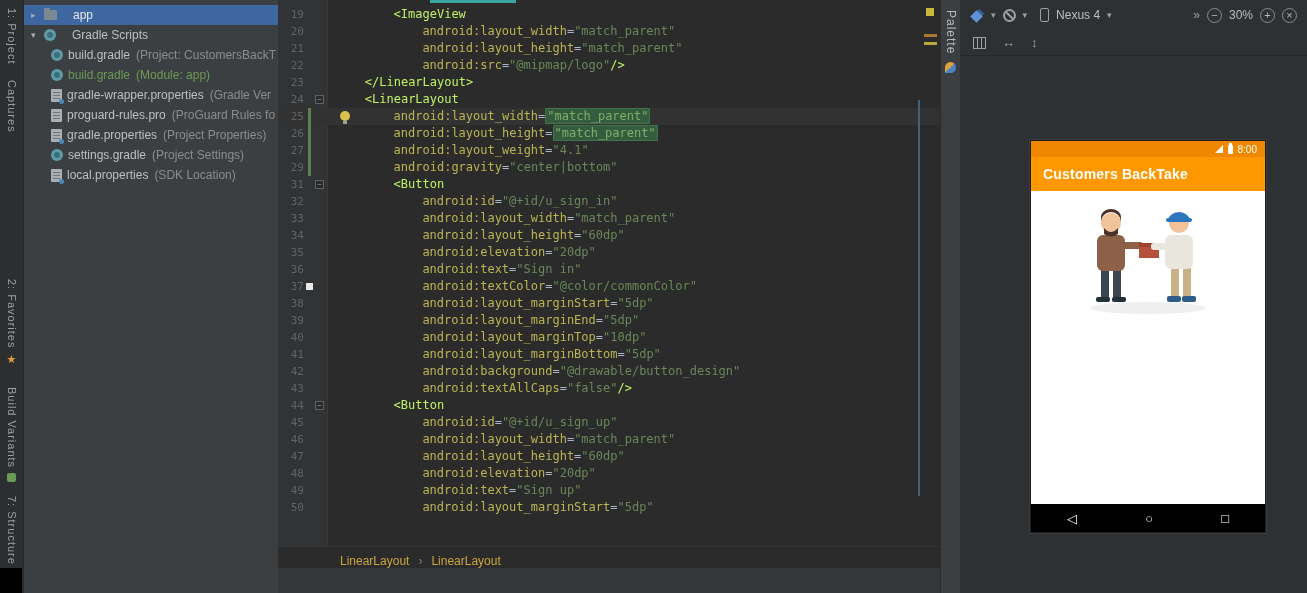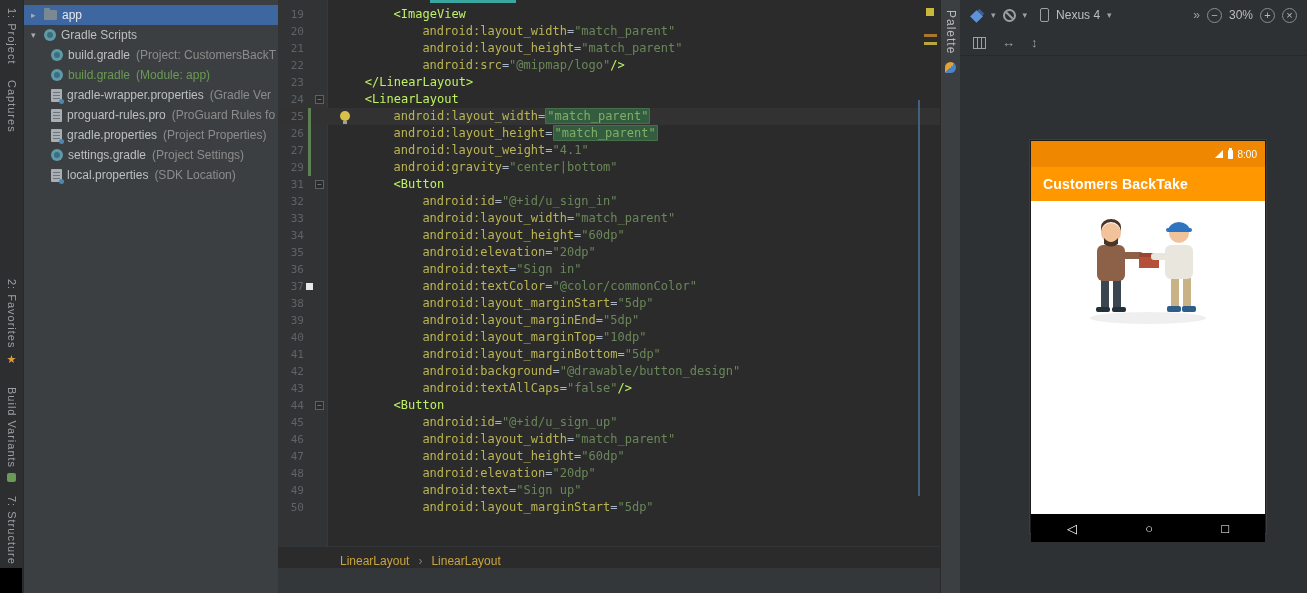--- a/index.html
+++ b/index.html
@@ -20,21 +20,21 @@
   .vtext { writing-mode: vertical-rl; letter-spacing:1px; white-space:nowrap; }
   .ticon { margin-top:5px; font-size:11px; line-height:11px; }
   .star-icon { color:#e09a3e; }
   .build-variants-icon { width:9px; height:9px; background:#6a9a55; border-radius:2px; }
   .stripe-bottom-box { position:absolute; bottom:0; left:0; width:22px; height:25px; background:#000; }
   
   .project { position:absolute; left:24px; top:0; width:254px; height:593px; background:#3c3f41; overflow:hidden; padding-top:5px; }
   .prow { display:flex; align-items:center; height:20px; padding-left:7px; white-space:nowrap; overflow:hidden; }
   .prow.sel { background:#3e66a0; }
   .tri { width:13px; color:#a8abad; font-size:9px; flex:none; }
-  .plabel { color:#bdbfc1; margin-left:5px; }
+  .plabel { color:#bdbfc1; margin-left:16px; }
   .prow.sel .plabel { color:#e6e8ea; }
   .pname { color:#bdbfc1; margin-left:5px; }
   .pdesc { color:#8c8c8c; margin-left:6px; }
   .prow.green .pname, .prow.green .pdesc { color:#6a9955; }
   .file-row { padding-left:27px; }
   .folder-icon { width:13px; height:10px; background:#7b8a92; border-radius:1px; position:relative; flex:none; }
   .folder-icon::before { content:""; position:absolute; left:0; top:-2px; width:6px; height:2px; background:#7b8a92; border-radius:1px 1px 0 0; }
   .gradle-icon, .gradle-file-icon { width:12px; height:12px; border-radius:50%; background:#5e9aa8; position:relative; flex:none; }
   .gradle-file-icon::after, .gradle-icon::after { content:""; position:absolute; left:3px; top:3px; width:6px; height:6px; border-radius:50%; background:#3c6f7d; }
   .properties-file-icon, .text-file-icon { width:11px; height:13px; background:#a9b0b5; border-radius:1px; position:relative; flex:none; }
@@ -85,21 +85,21 @@
   .device-icon { width:9px; height:14px; border:1px solid #9da0a3; border-radius:2px; margin-left:6px; }
   .device-label { color:#bcbec0; }
   .chev2 { color:#9da0a3; }
   .circle-btn { width:15px; height:15px; border:1px solid #8a8d90; border-radius:50%; color:#b7babc; font-size:11px; line-height:13px; text-align:center; flex:none; }
   .zoom-label { color:#bcbec0; }
   .spacer { flex:1; }
   .columns-icon { width:13px; height:12px; border:1px solid #9da0a3; background:repeating-linear-gradient(90deg,transparent 0 3px,#9da0a3 3px 4px); }
   .arrow-glyph { color:#9da0a3; font-size:13px; line-height:13px; }
   
   .phone { position:absolute; left:70px; top:140px; width:236px; height:393px; background:#ffffff; border:1px solid #1d1d1d; box-shadow:0 0 0 1px #3a3c3e; }
-  .statusbar { height:26px; background:#ef8700; display:flex; align-items:center; justify-content:flex-end; gap:5px; padding:0 8px; }
+  .statusbar { height:16px; background:#ef8700; display:flex; align-items:center; justify-content:flex-end; gap:5px; padding:0 8px; }
   .signal-icon { width:0; height:0; border-left:8px solid transparent; border-bottom:8px solid #ffffff; }
   .battery-icon { width:5px; height:9px; background:#ffffff; border-radius:1px; position:relative; }
   .battery-icon::before { content:""; position:absolute; left:1px; top:-2px; width:3px; height:2px; background:#ffffff; }
   .status-time { color:#fff; font-size:10px; }
   .appbar { height:34px; background:#ff9800; display:flex; align-items:center; padding-left:12px; }
   .app-title { color:#ffffff; font-weight:bold; font-size:14px; letter-spacing:.2px; }
   .screen { height:313px; background:#ffffff; display:flex; justify-content:center; align-items:flex-start; padding-top:14px; }
   .navbar { height:28px; background:#000000; display:flex; align-items:center; justify-content:space-between; padding:0 36px; }
   .nav-glyph { color:#ffffff; font-size:13px; }
 </style>

